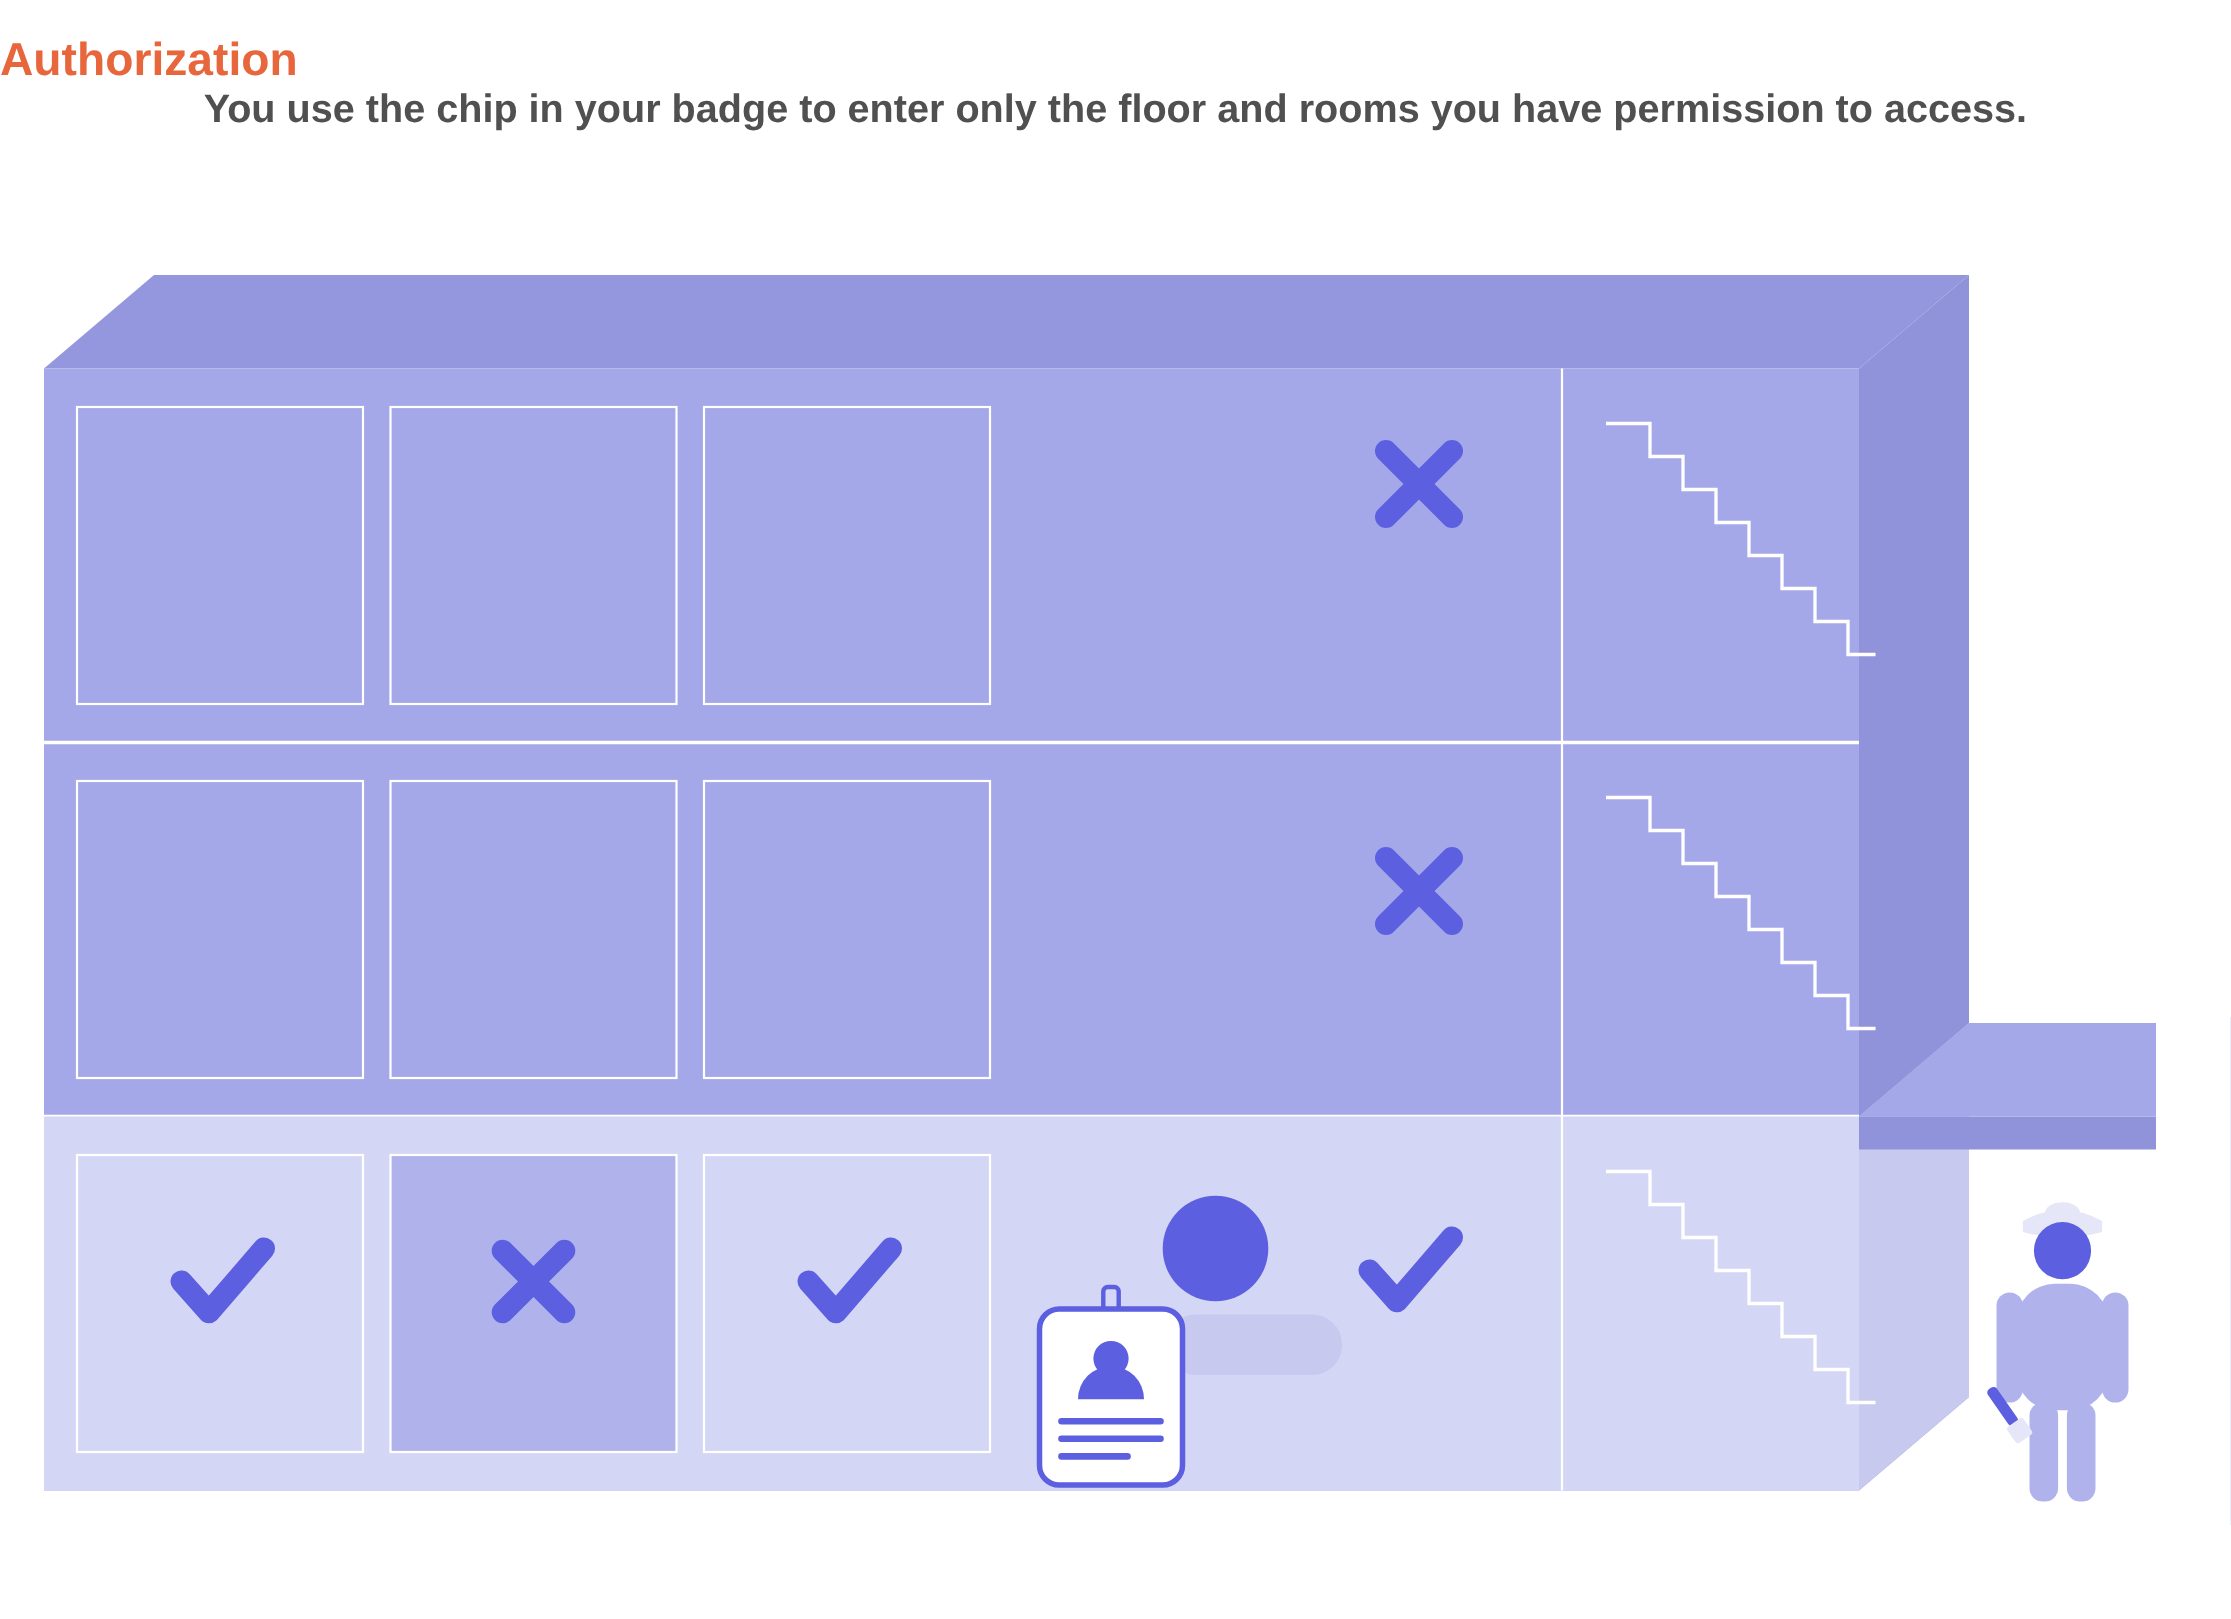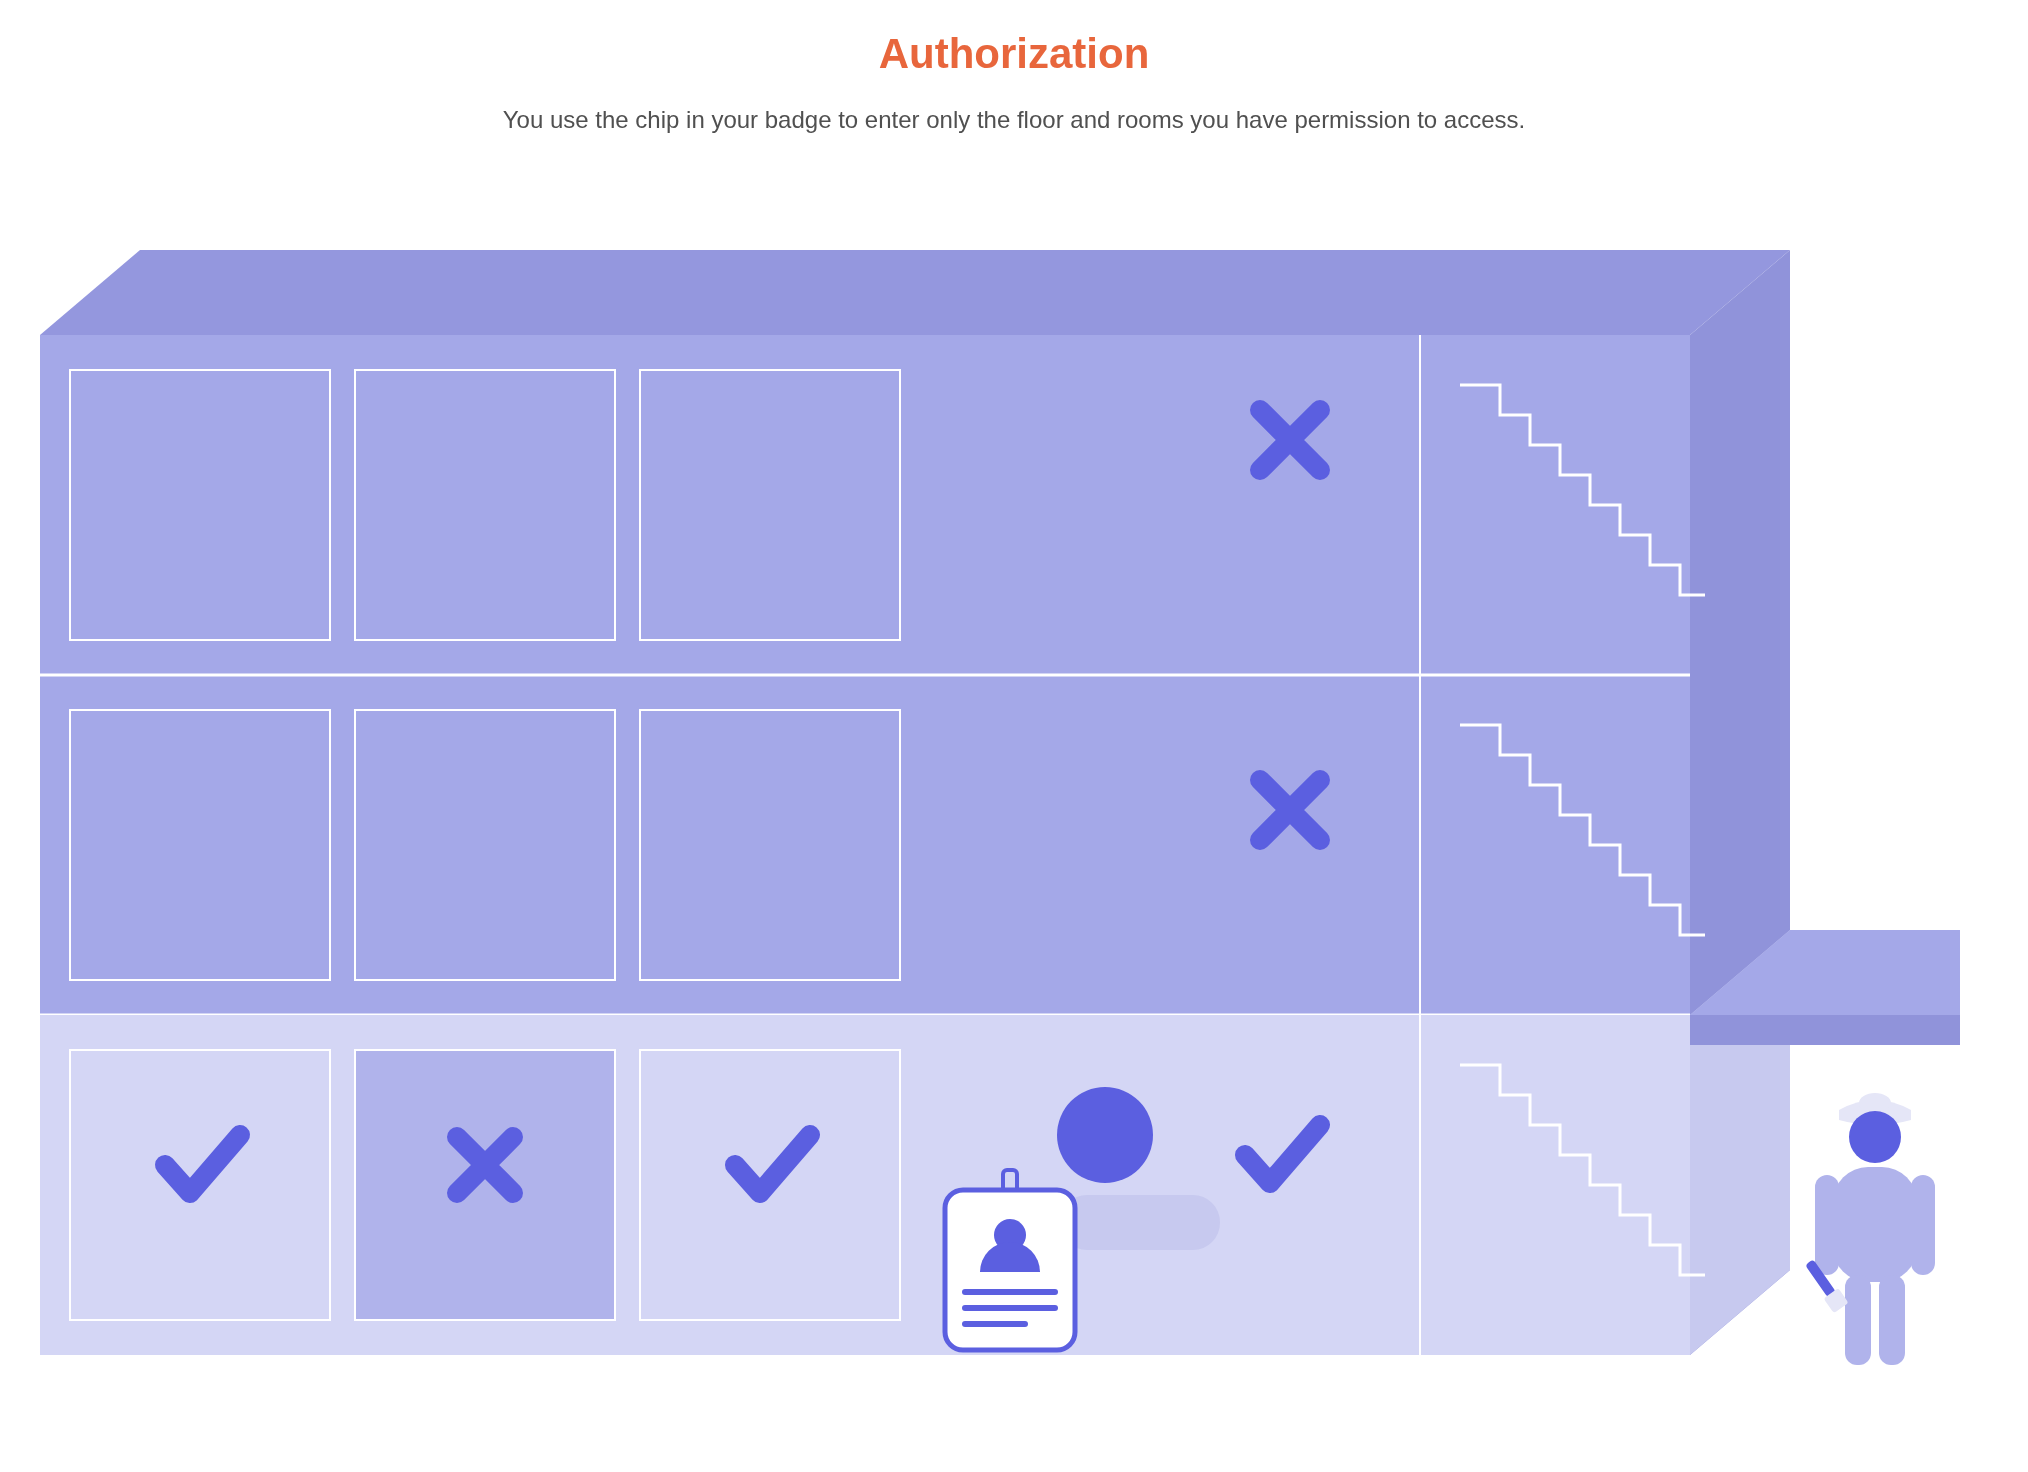--- a/index.html
+++ b/index.html
@@ -5,31 +5,29 @@
   * { box-sizing: border-box; margin: 0; padding: 0; }
   body {
     font-family: -apple-system, BlinkMacSystemFont, "Segoe UI", Arial, sans-serif;
     background: #ffffff;
     width: 2028px;
     height: 1472px;
     position: relative;
     overflow: hidden;
   }
   .title {
-    text-align: center;
     font-size: 42px;
     font-weight: 700;
     margin-top: 30px;
     color: #E8663C;
   }
   .subtitle {
     text-align: center;
-    font-size: 24px;
-    font-weight: 400;
-    margin-top: 28px;
+    font-size: 36px;
+    font-weight: 700;
     color: #505050;
   }
   .diagram {
     position: absolute;
     left: 20px;
     top: 235px;
     width: 1940px;
     height: 1200px;
   }
 </style>

